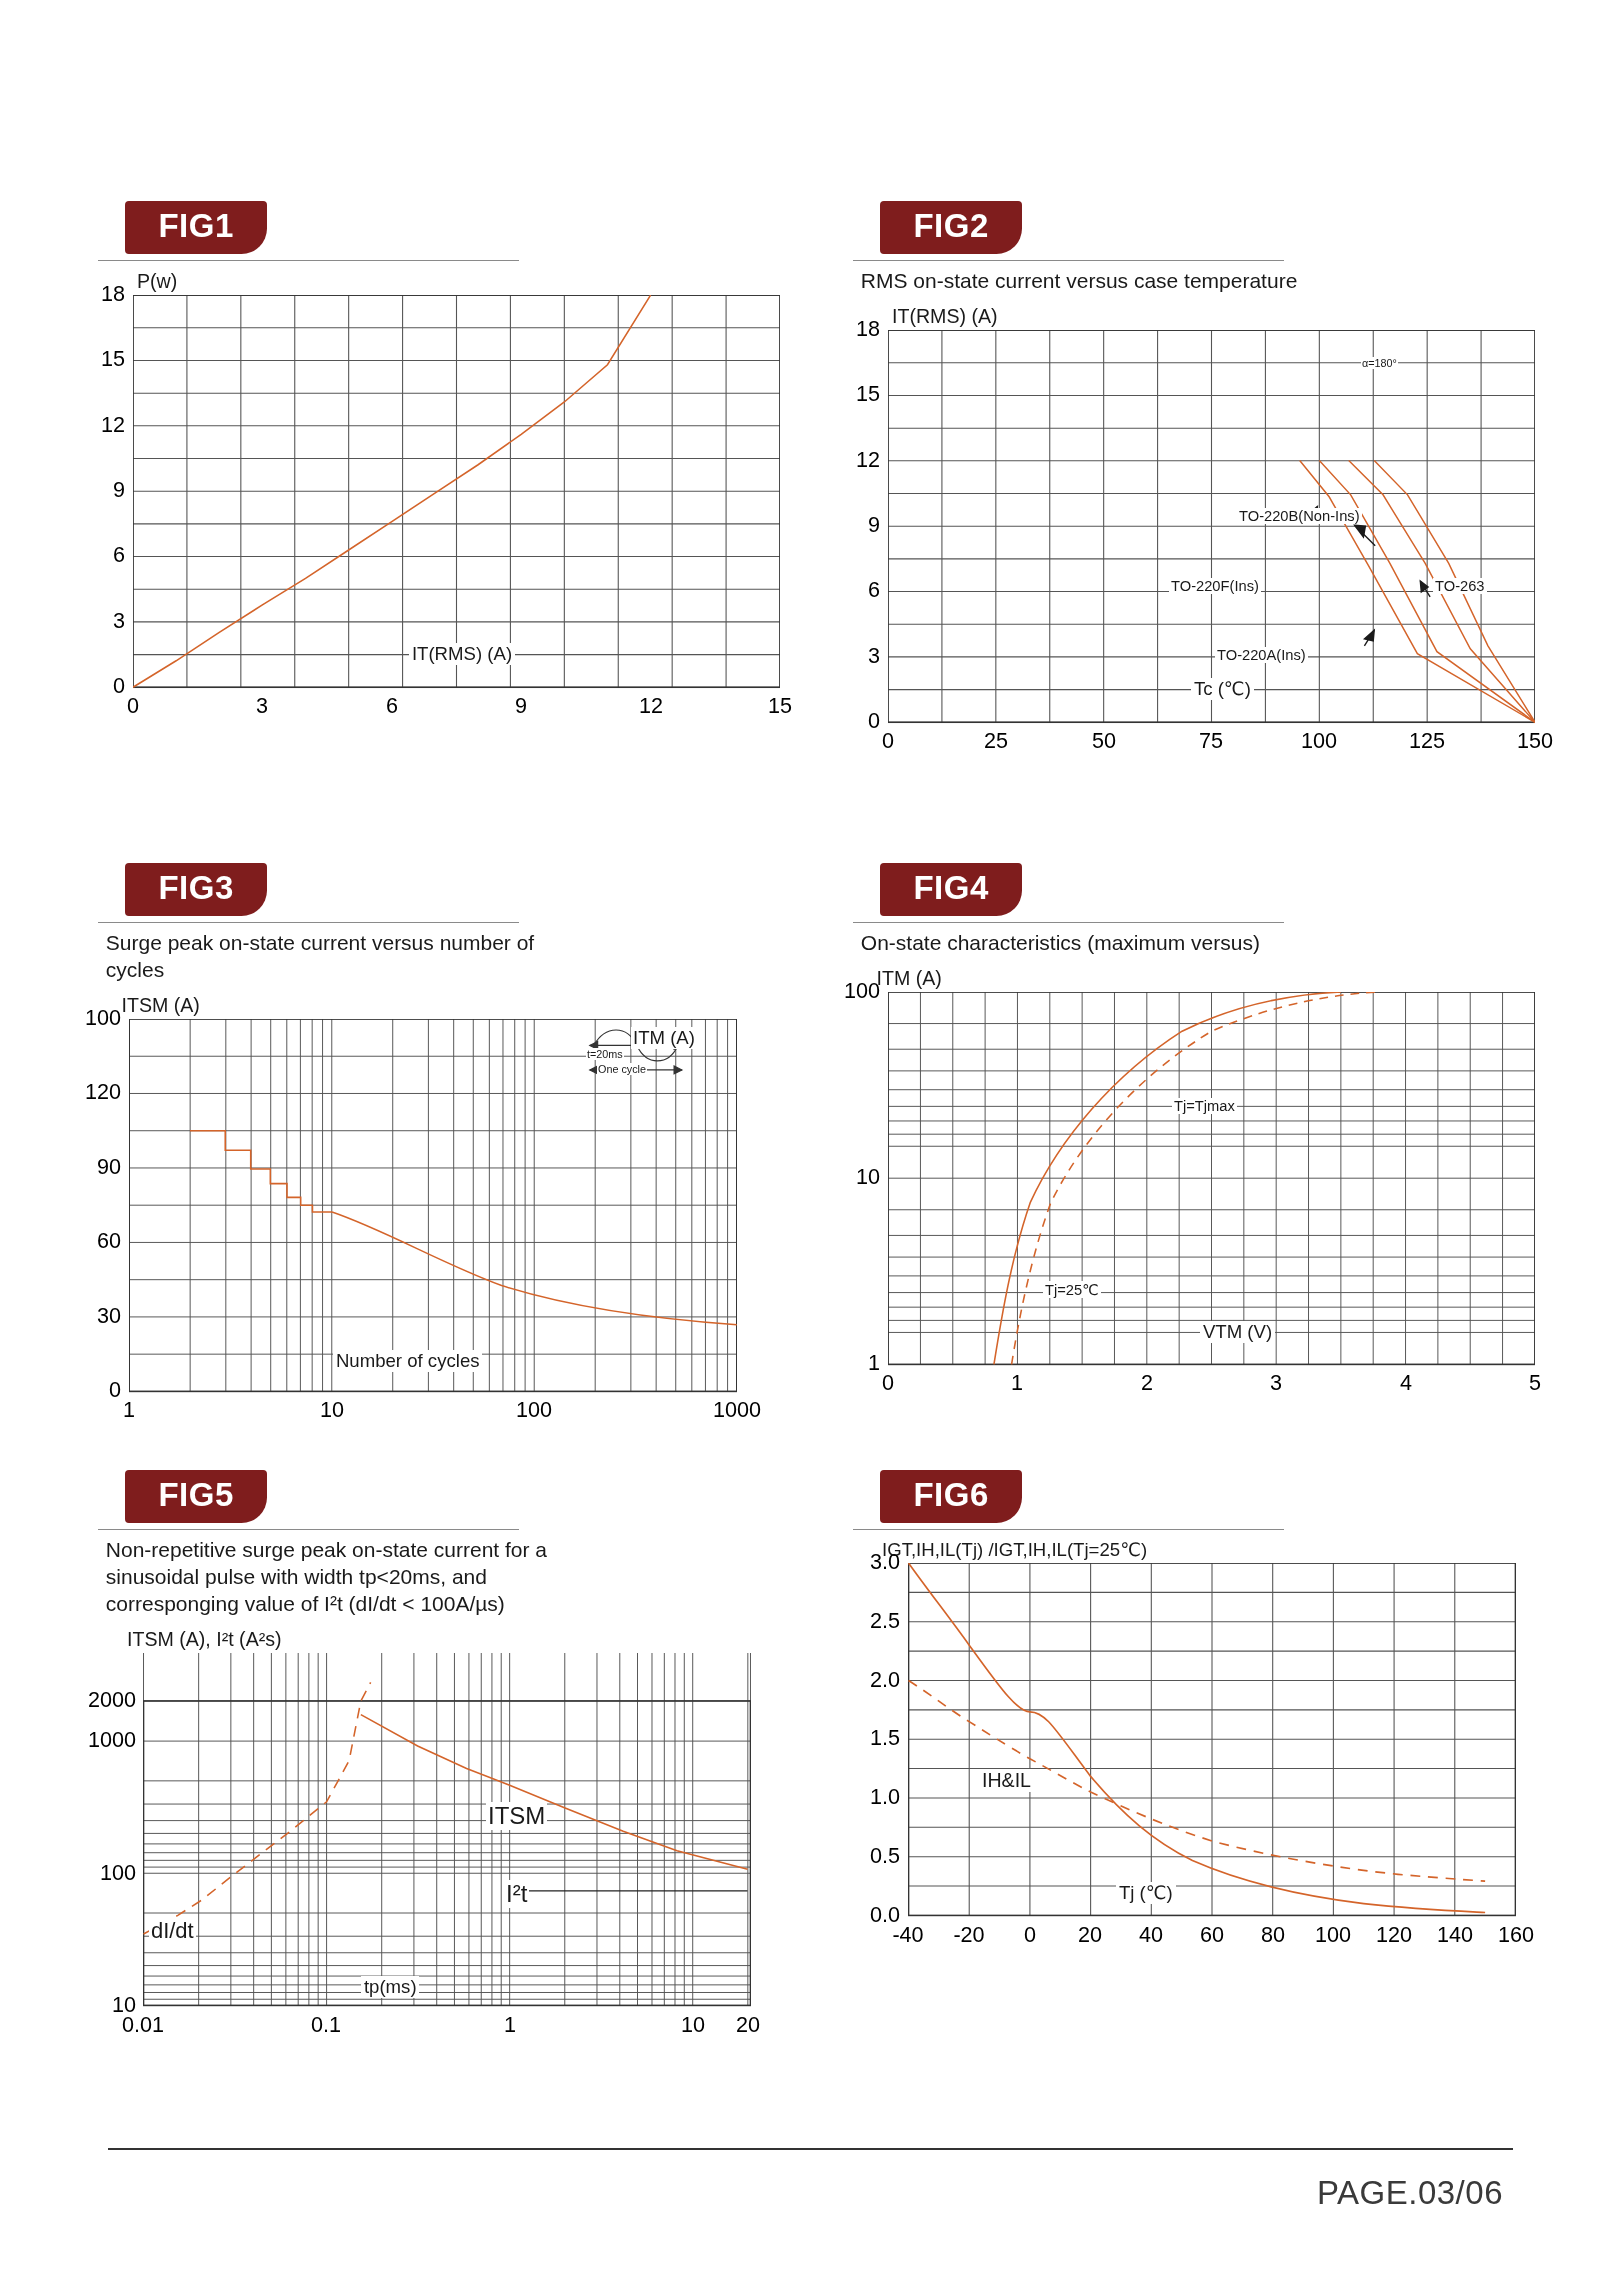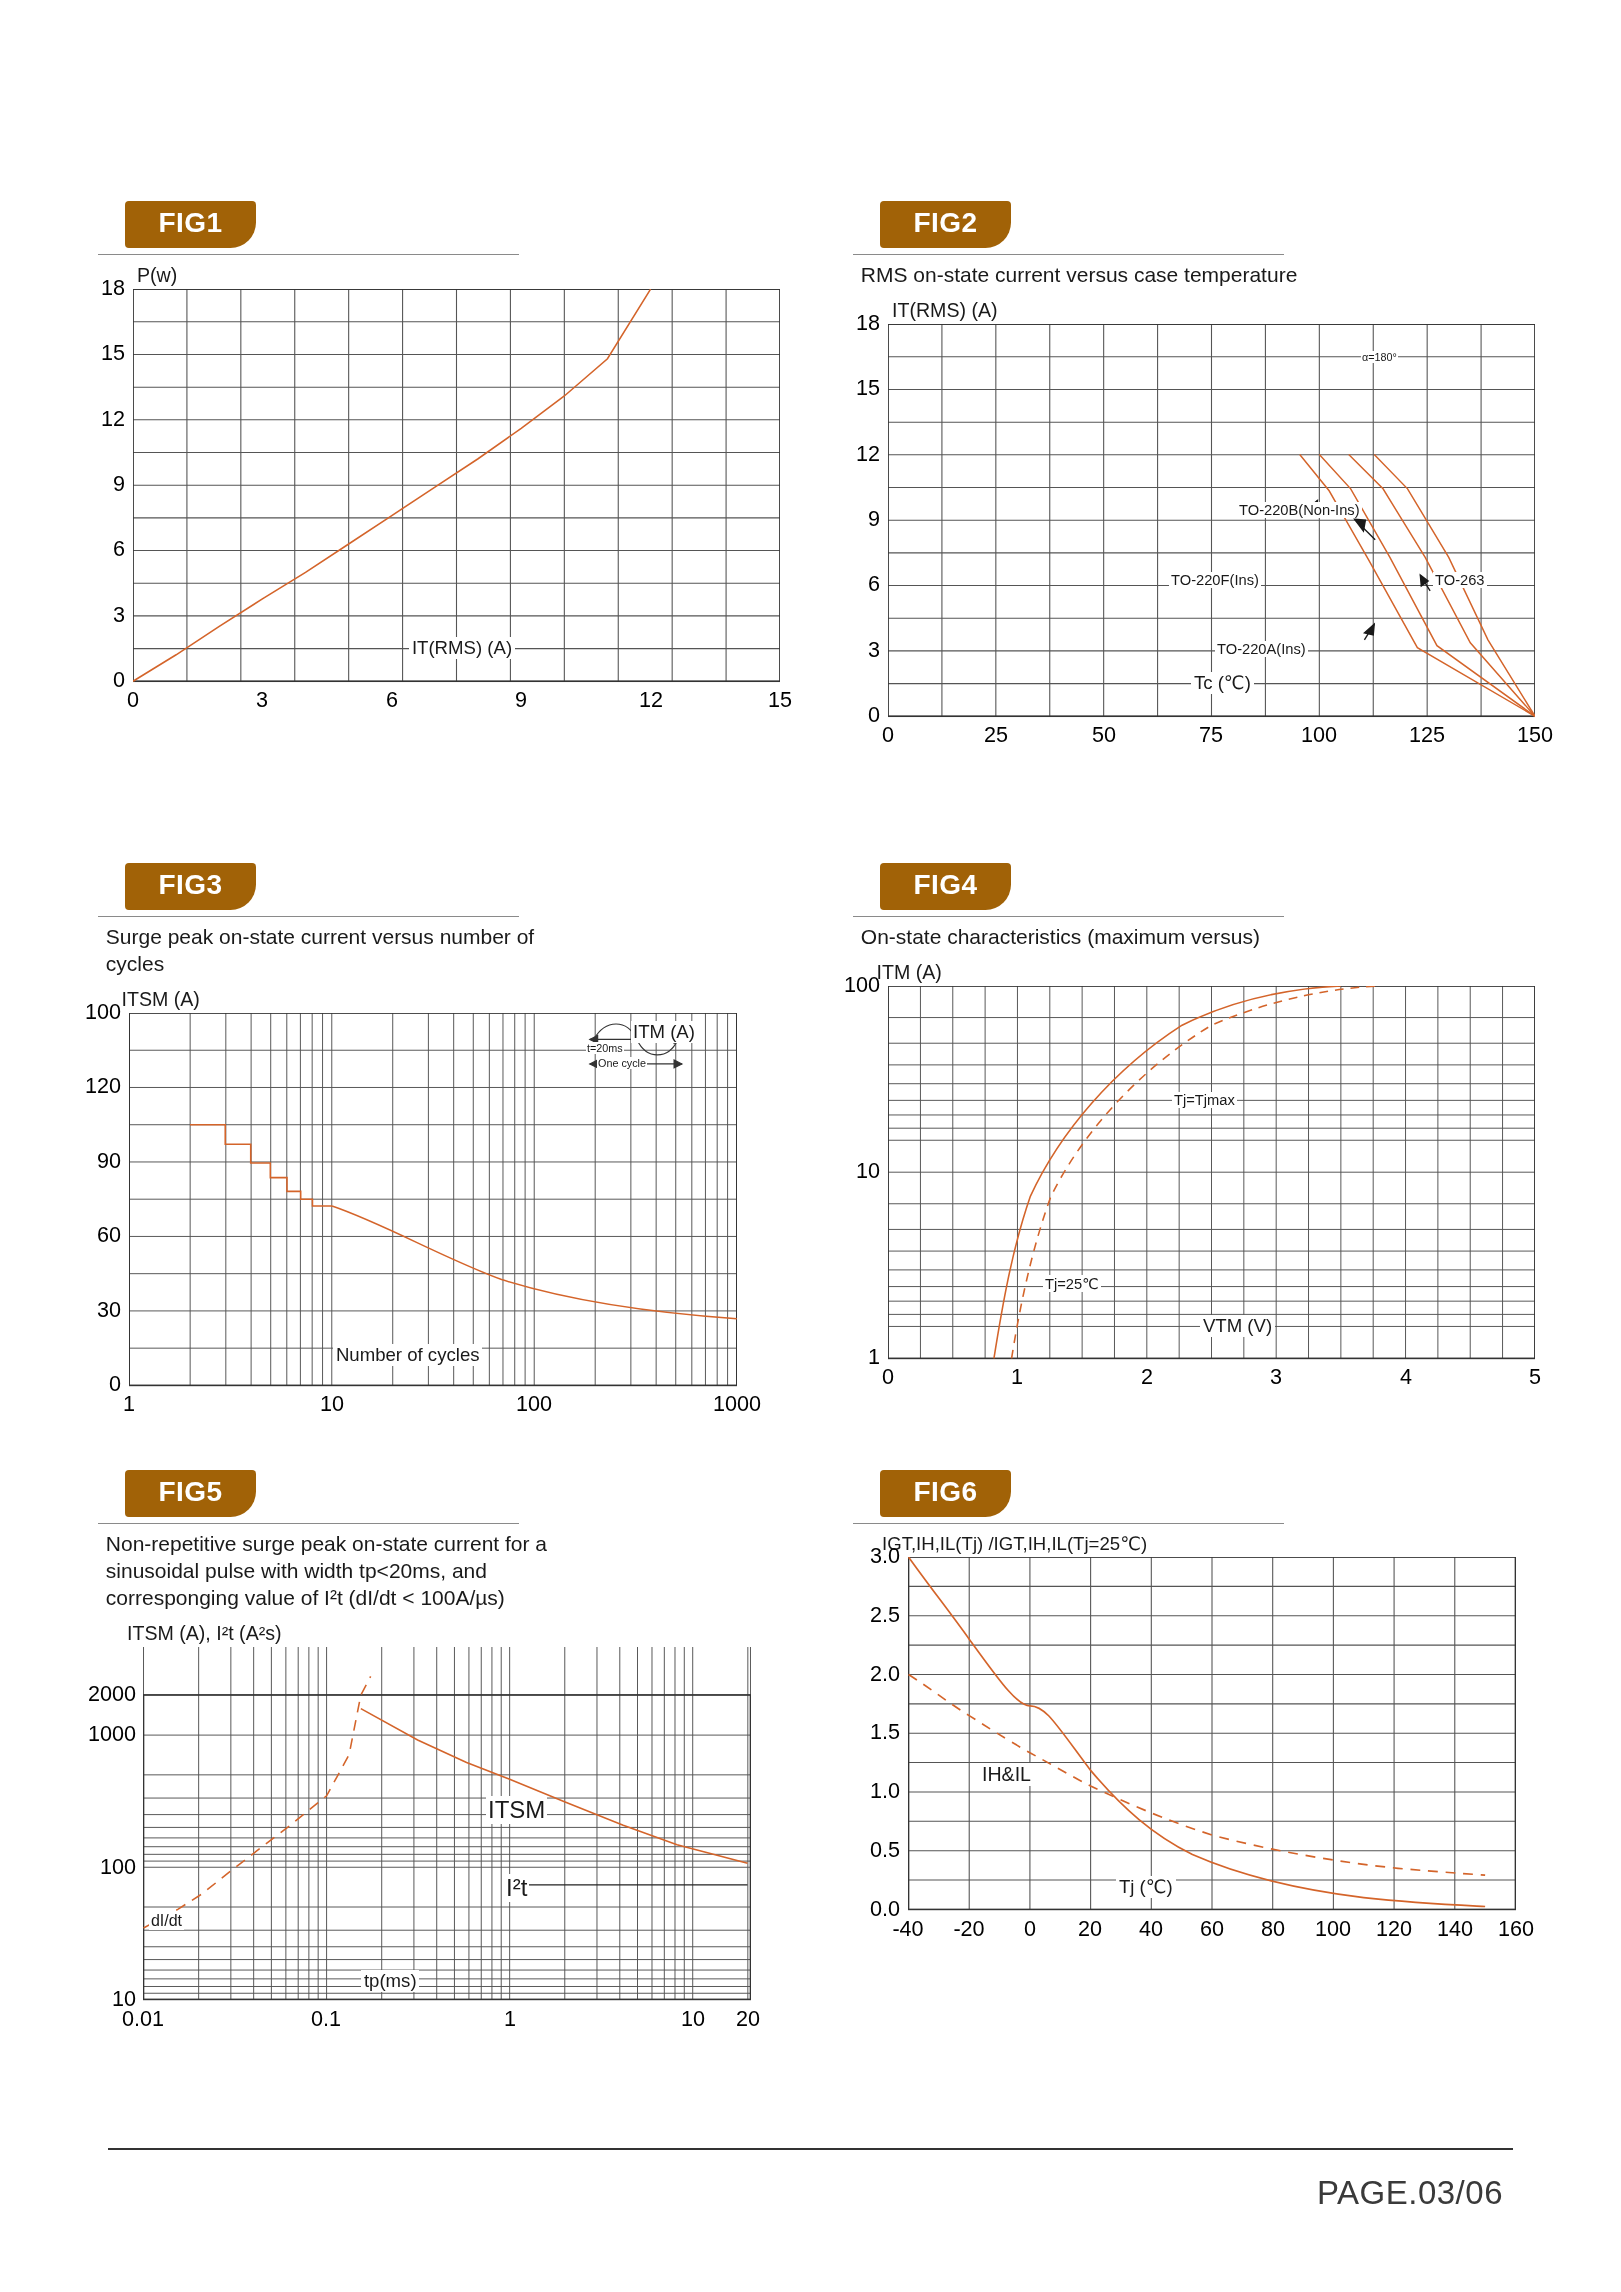--- a/index.html
+++ b/index.html
@@ -7,22 +7,22 @@
        font-family:"Liberation Sans","DejaVu Sans",sans-serif;color:#1a1a1a;}
 
   .page{position:absolute;inset:0;}
 
   
   .fig{position:absolute;}
   .fig-col-l{left:98px;}
   .fig-col-r{left:853px;}
 
   .badge{
-    display:inline-block;background:#a16207;color:#fff;
-    font-size:28px;font-weight:bold;letter-spacing:0.5px;
+    display:inline-block;background:#7f1d1d;color:#fff;
+    font-size:33px;font-weight:bold;letter-spacing:0.5px;
     padding:5.9px 33px 8.8px 33px;
     border-radius:3.9px 3.9px 25.5px 3.9px;
     margin-left:27.4px;
   }
   .rule{border:0;border-top:1px solid #8a8a8a;margin:5.9px 0 0 0;width:421px;}
   .rule.wide{width:431px;}
 
   .caption{font-size:21px;line-height:1.28;margin:7.8px 0 0 7.8px;max-width:461px;}
   .caption b{font-weight:bold;}
 
@@ -268,21 +268,21 @@
       <span class="ytick" style="left:-74px;top:221px;width:67px;">100</span>
       <span class="ytick" style="left:-74px;top:353px;width:67px;">10</span>
 
       <span class="xtick" style="left:0px;top:359px;">0.01</span>
       <span class="xtick" style="left:183px;top:359px;">0.1</span>
       <span class="xtick" style="left:367px;top:359px;">1</span>
       <span class="xtick" style="left:550px;top:359px;">10</span>
       <span class="xtick" style="left:605px;top:359px;">20</span>
 
       <span class="ann" style="left:343px;top:149px;font-size:24px;">ITSM</span>
-      <span class="ann" style="left:5.9px;top:265px;font-size:16px;">dI/dt</span>
+      <span class="ann" style="left:5.9px;top:265px;font-size:22px;">dI/dt</span>
       <span class="ann" style="left:361px;top:227px;font-size:24px;">I²t</span>
       <span class="inplot" style="left:218px;top:323px;">tp(ms)</span>
     </div>
   </div>
 
   <div class="fig fig-col-r" style="top:1470px;">
     <div class="badge">FIG6</div>
     <hr class="rule wide">
     <div class="ylab" style="margin-left:29px;font-size:18.6px;">IGT,IH,IL(Tj) /IGT,IH,IL(Tj=25℃)</div>
 

